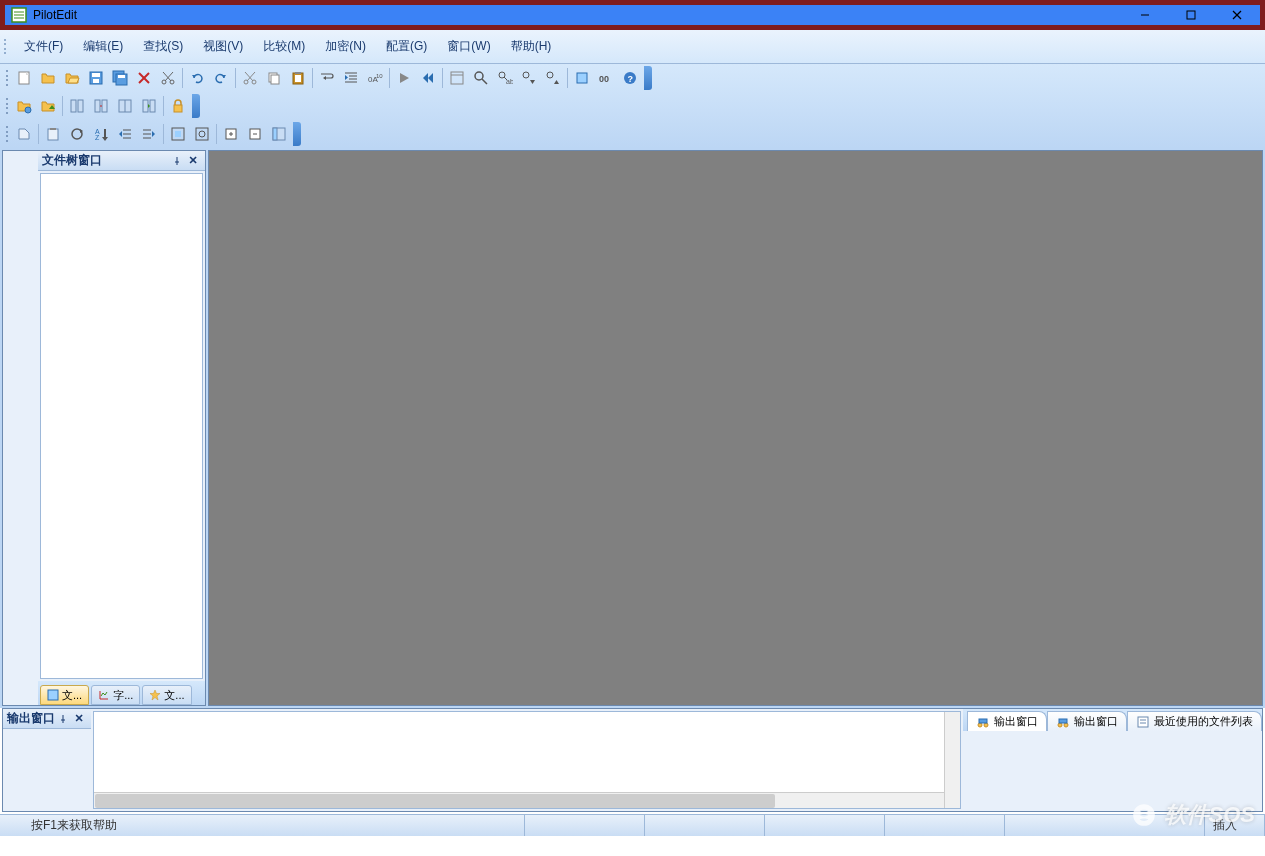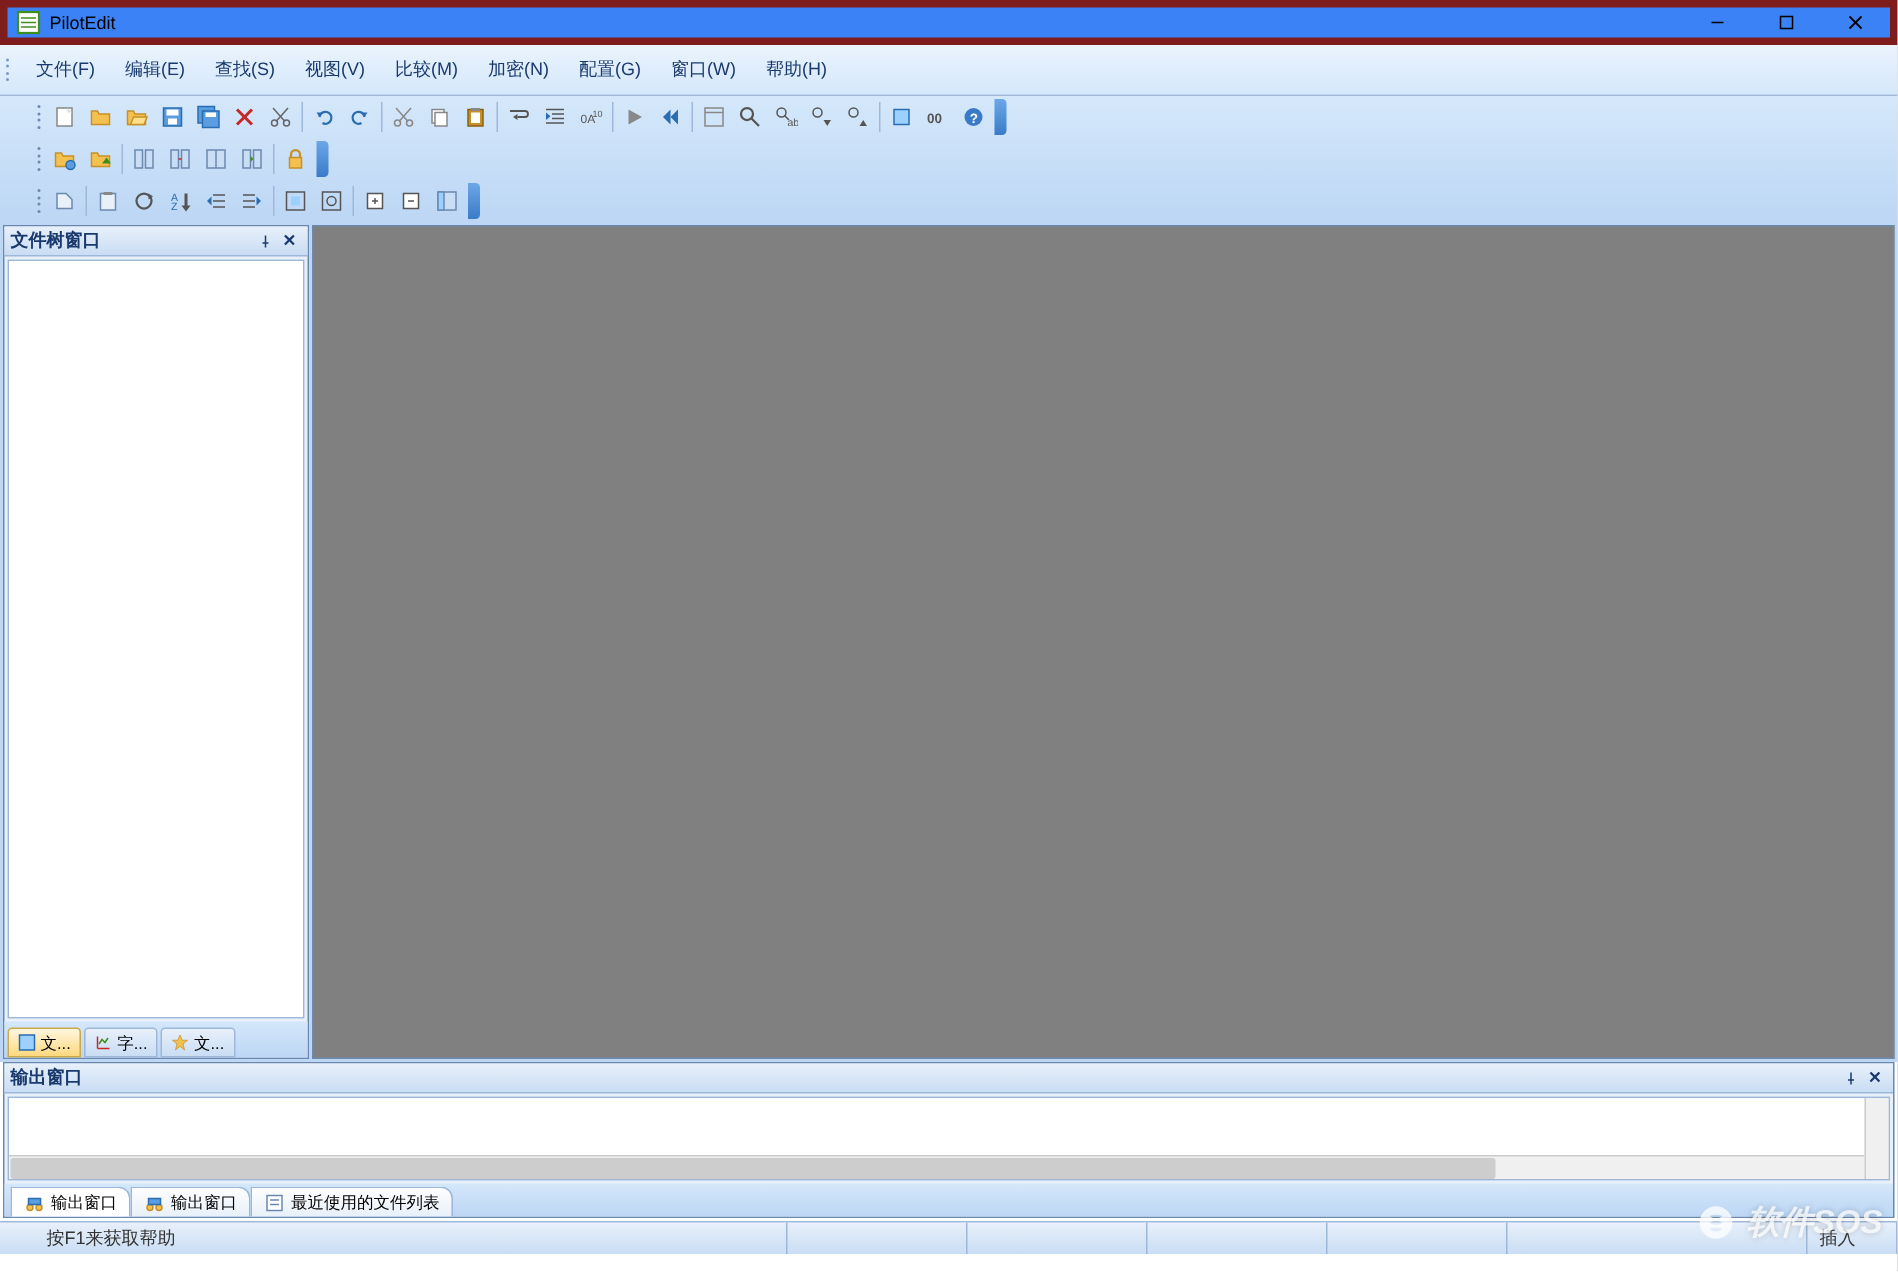--- a/index.html
+++ b/index.html
@@ -12,45 +12,45 @@
 .title-bar .win-btns { display: flex; }
 .title-bar .win-btn { width: 46px; height: 30px; display: flex; align-items: center; justify-content: center; cursor: pointer; }
 
 
 .menu-bar { height: 34px; background: linear-gradient(#eaf3fd, #d5e8fb); border-bottom: 1px solid #9db8d9; display: flex; align-items: center; padding-left: 4px; font-size: 12px; }
 .menu-bar .grip { width: 6px; height: 18px; margin-right: 4px; display: flex; flex-direction: column; justify-content: space-around; }
 .menu-bar .grip i { width: 2px; height: 2px; background: #7a9ac0; border-radius: 50%; }
 .menu-item { padding: 3px 10px; cursor: pointer; color: #1a3a6e; }
 
 
-.toolbar-area { background: linear-gradient(#d5e8fb, #bcd6f4); padding-left: 19px; }
+.toolbar-area { background: linear-gradient(#d5e8fb, #bcd6f4); }
 .toolbar-row { height: 28px; display: flex; align-items: center; padding-left: 2px; }
 .tb-grip { width: 6px; height: 22px; margin: 0 2px; display: flex; flex-direction: column; justify-content: space-evenly; align-items: center; }
 .tb-grip i { width: 2px; height: 2px; background: #6b89af; border-radius: 50%; }
 .tb-btn { width: 22px; height: 22px; margin: 0 1px; display: flex; align-items: center; justify-content: center; border: 1px solid transparent; cursor: pointer; border-radius: 2px; }
 .tb-btn svg { width: 16px; height: 16px; }
 .tb-sep { width: 1px; height: 20px; background: #9db8d9; margin: 0 2px; }
 .tb-end { width: 8px; height: 24px; background: linear-gradient(#6ca7e8, #3a7bc8); border-radius: 0 3px 3px 0; margin-left: 2px; }
 
 
 .main-area { display: flex; height: 560px; background: #bcd6f4; }
-.side-panel { width: 204px; display: flex; flex-direction: column; border: 1px solid #6b89af; margin: 2px; background: #e8f0fa; }
+.side-panel { width: 204px; display: flex; flex-direction: column; border: 1px solid #6b89af; margin: 2px; background: #e8f0fa; padding-left: 35px; }
 .panel-header { height: 20px; background: linear-gradient(#e8f0fa, #c9ddf4); display: flex; align-items: center; padding: 0 4px; font-size: 12px; color: #1a3a6e; font-weight: bold; border-bottom: 1px solid #9db8d9; }
 .panel-header .spacer { flex: 1; }
 .panel-header .hbtn { width: 16px; height: 16px; cursor: pointer; display: flex; align-items: center; justify-content: center; font-size: 11px; color: #1a3a6e; }
 .panel-body { flex: 1; background: #fff; border: 1px solid #9db8d9; margin: 2px; }
 .panel-tabs { height: 24px; background: linear-gradient(#d5e8fb, #bcd6f4); display: flex; align-items: flex-end; padding-left: 2px; gap: 2px; }
 .ptab { height: 20px; padding: 2px 6px; background: linear-gradient(#fff6df, #fdd97e); border: 1px solid #c9a94d; border-radius: 3px 3px 0 0; font-size: 11px; display: flex; align-items: center; gap: 3px; cursor: pointer; white-space: nowrap; overflow: hidden; max-width: 60px; }
 .ptab.inactive { background: linear-gradient(#e8f0fa, #c9ddf4); border-color: #9db8d9; }
 .ptab svg { width: 12px; height: 12px; flex-shrink: 0; }
 
 .editor-area { flex: 1; background: #808080; border: 1px solid #6b89af; margin: 2px 2px 2px 0; }
 
 
-.output-panel { border: 1px solid #6b89af; margin: 0 2px 2px 2px; background: #e8f0fa; display: flex; flex-direction: column; height: 104px; }
+.output-panel { border: 1px solid #6b89af; margin: 0 2px 2px 2px; background: #e8f0fa; display: flex; flex-direction: row; height: 104px; }
 .output-body { flex: 1; background: #fff; border: 1px solid #9db8d9; margin: 2px; position: relative; overflow: hidden; }
 .output-scroll { position: absolute; bottom: 0; left: 0; right: 16px; height: 16px; background: #f0f0f0; border-top: 1px solid #ccc; display: flex; }
 .output-scroll .thumb { width: 80%; height: 14px; background: #cdcdcd; margin: 1px; border-radius: 2px; }
 .output-scroll-v { position: absolute; right: 0; top: 0; bottom: 0; width: 16px; background: #f0f0f0; border-left: 1px solid #ccc; }
 .output-tabs { height: 22px; background: linear-gradient(#d5e8fb, #bcd6f4); display: flex; align-items: flex-end; padding-left: 4px; gap: 0; }
 .otab { height: 20px; padding: 2px 8px; background: linear-gradient(#fefefe, #e8f0fa); border: 1px solid #9db8d9; border-bottom: none; border-radius: 0 8px 0 0; font-size: 11px; display: flex; align-items: center; gap: 4px; cursor: pointer; }
 .otab.active { background: #fff; }
 .otab svg { width: 14px; height: 14px; }
 
 

